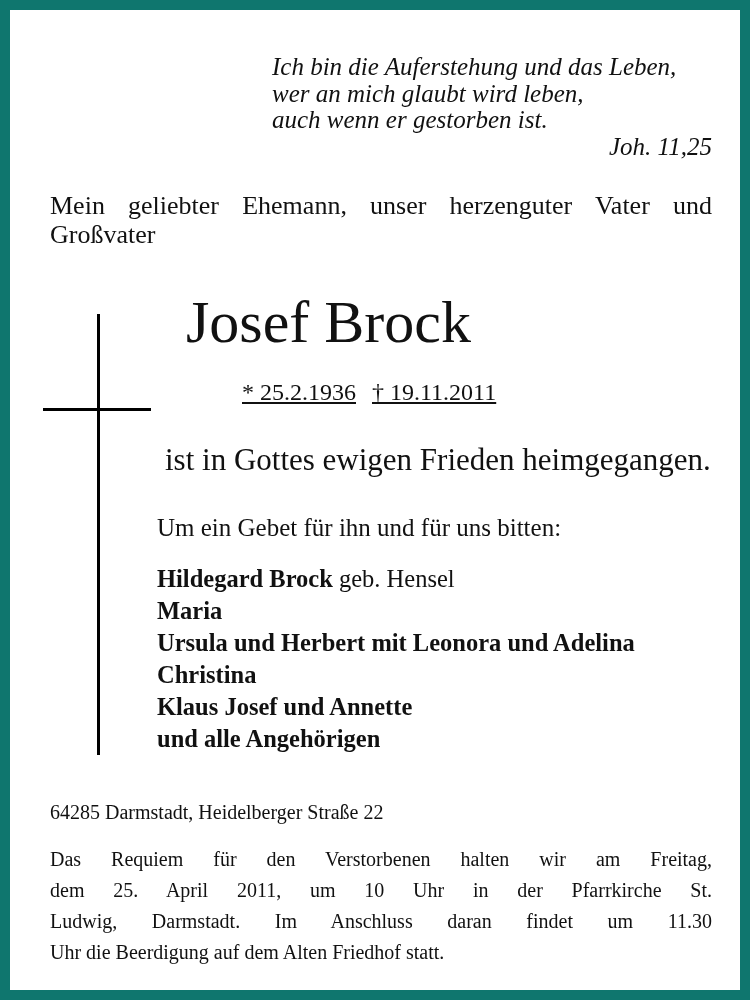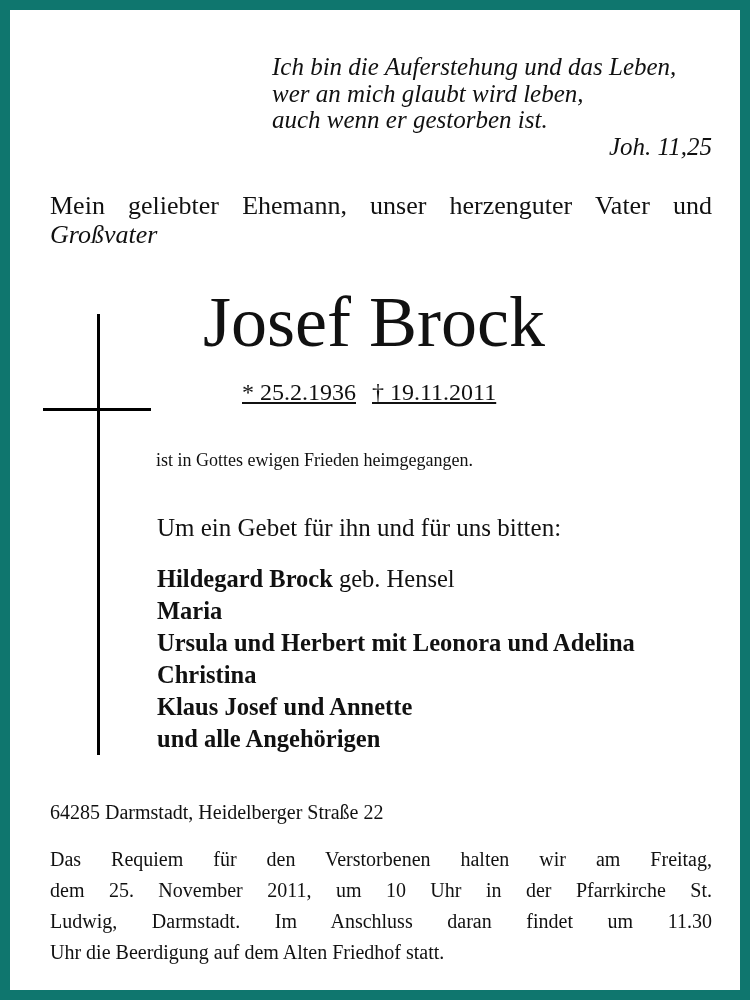--- a/index.html
+++ b/index.html
@@ -17,30 +17,30 @@
   }
   .quote .line { display: block; white-space: nowrap; }
   .quote .ref { display: block; text-align: right; }
 
   .intro {
     position: absolute; left: 40px; top: 181px; width: 662px;
     font-size: 26px; line-height: 29px; text-align: justify;
     text-align-last: left;
   }
   .intro .l1 { display: block; text-align: justify; text-align-last: justify; }
-  .intro .l2 { display: block; font-style: italic; }
+  .intro .l2 { display: block; }
 
   .cross-v { position: absolute; left: 87px; top: 304px; width: 3px; height: 441px; background: #000; }
   .cross-h { position: absolute; left: 33px; top: 398px; width: 108px; height: 3px; background: #000; }
 
-  .name { left: 193px; top: 272px; font-size: 72px; line-height: 80px; }
+  .name { left: 176px; top: 272px; font-size: 60px; line-height: 80px; }
   .dates { left: 232px; top: 367px; font-size: 24px; line-height: 30px; text-decoration: underline; }
   .dates .sep { display: inline-block; width: 16px; }
 
-  .passed { left: 146px; top: 435px; font-size: 18px; line-height: 30px; }
+  .passed { left: 155px; top: 435px; font-size: 31px; line-height: 30px; }
   .prayer { left: 147px; top: 503px; font-size: 25px; line-height: 30px; }
 
   .family { position: absolute; left: 147px; top: 553px; font-size: 24.5px; line-height: 32px; }
   .family .row { display: block; white-space: nowrap; }
   .family b { font-weight: bold; }
 
   .address { left: 40px; top: 787px; font-size: 20px; line-height: 30px; }
 
   .requiem {
     position: absolute; left: 40px; top: 834px; width: 662px;
@@ -87,18 +87,18 @@
     <span class="row"><b>Ursula und Herbert mit Leonora und Adelina</b></span>
     <span class="row"><b>Christina</b></span>
     <span class="row"><b>Klaus Josef und Annette</b></span>
     <span class="row"><b>und alle Angehörigen</b></span>
   </div>
 
   <p class="abs serif address">64285 Darmstadt, Heidelberger Straße 22</p>
 
   <div class="requiem serif">
     <span class="line">Das Requiem für den Verstorbenen halten wir am Freitag,</span>
-    <span class="line">dem 25. November 2011, um 10 Uhr in der Pfarrkirche St.</span>
+    <span class="line">dem 25. April 2011, um 10 Uhr in der Pfarrkirche St.</span>
     <span class="line">Ludwig, Darmstadt. Im Anschluss daran findet um 11.30</span>
     <span class="line last">Uhr die Beerdigung auf dem Alten Friedhof statt.</span>
   </div>
 
 </div>
 
 </body></html>

